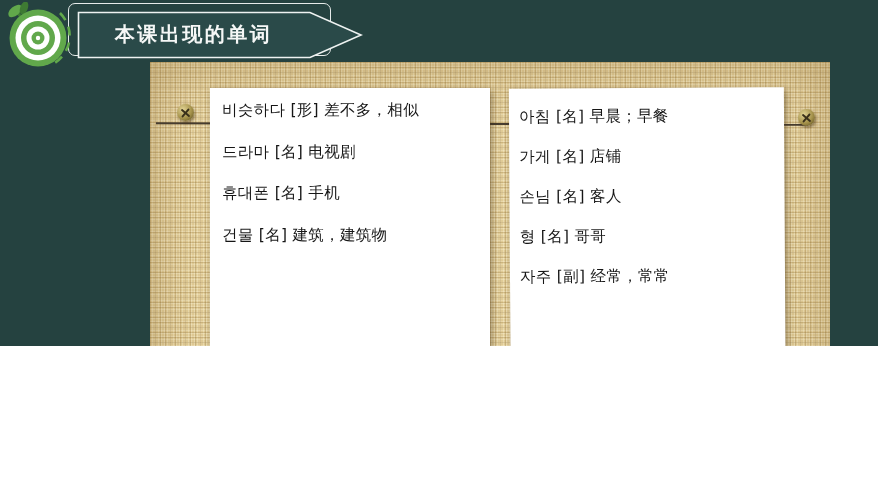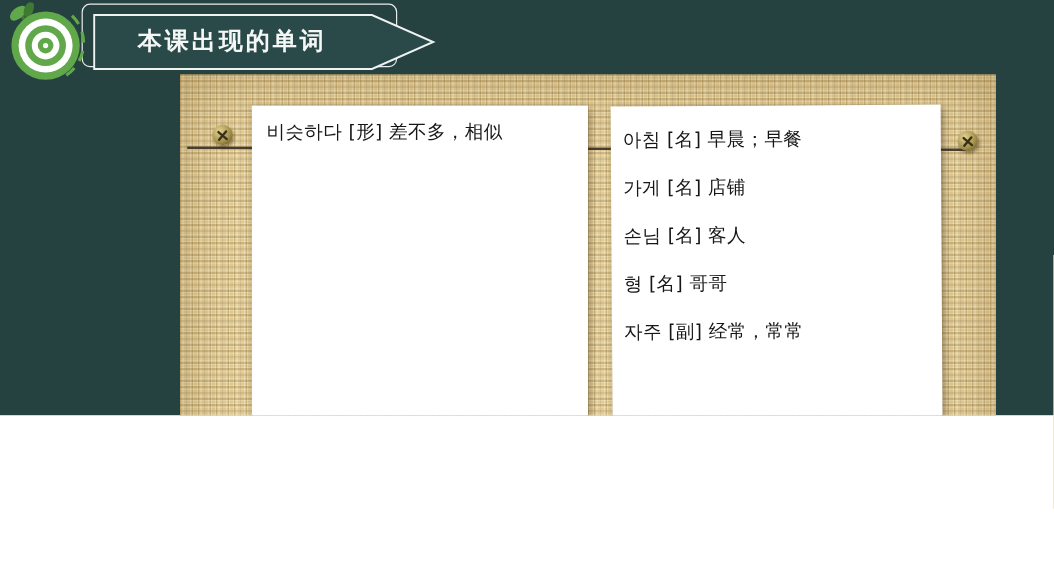--- a/index.html
+++ b/index.html
@@ -153,20 +153,23 @@
         <polygon points="661,23 668,10 675,23" fill="#000" opacity=".3"></polygon>
         <rect x="652" y="40" width="28" height="51" stroke="rgba(0,0,0,.25)" fill="#5e2030"></rect>
       </g>
     </svg>
 
     <div class="screw left"></div>
     <div class="screw right"></div>
 
     <div class="card left">
       <div class="vline">비슷하다 [形] 差不多，相似</div>
+      <div class="vline">드라마 [名] 电视剧</div>
+      <div class="vline">휴대폰 [名] 手机</div>
+      <div class="vline">건물 [名] 建筑，建筑物</div>
     </div>
 
     <div class="card right">
       <div class="vline">아침 [名] 早晨；早餐</div>
       <div class="vline">가게 [名] 店铺</div>
       <div class="vline">손님 [名] 客人</div>
       <div class="vline">형 [名] 哥哥</div>
       <div class="vline">자주 [副] 经常，常常</div>
     </div>
   </div>

